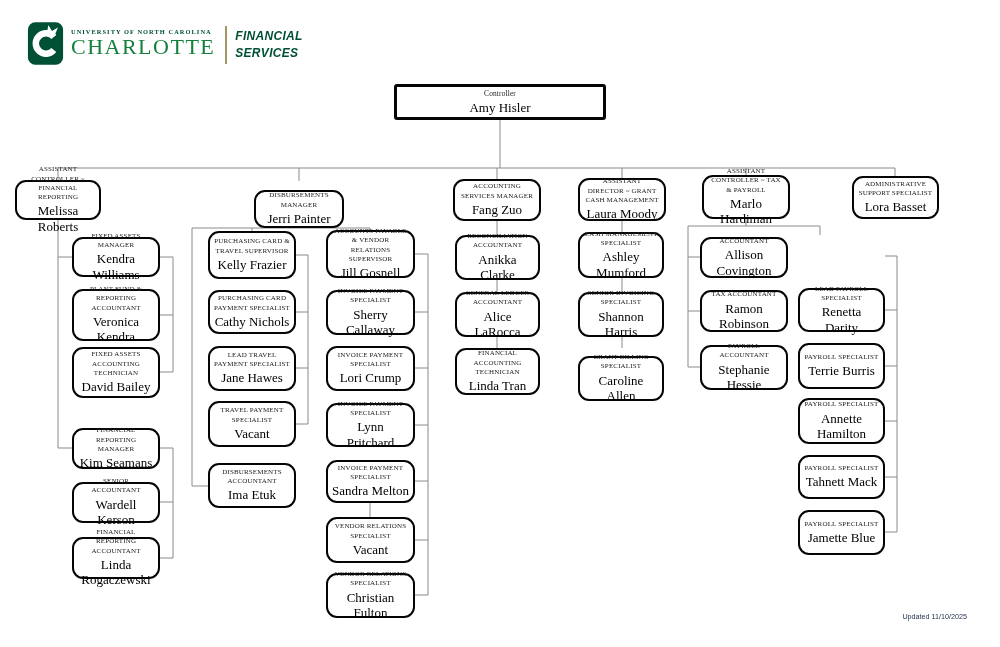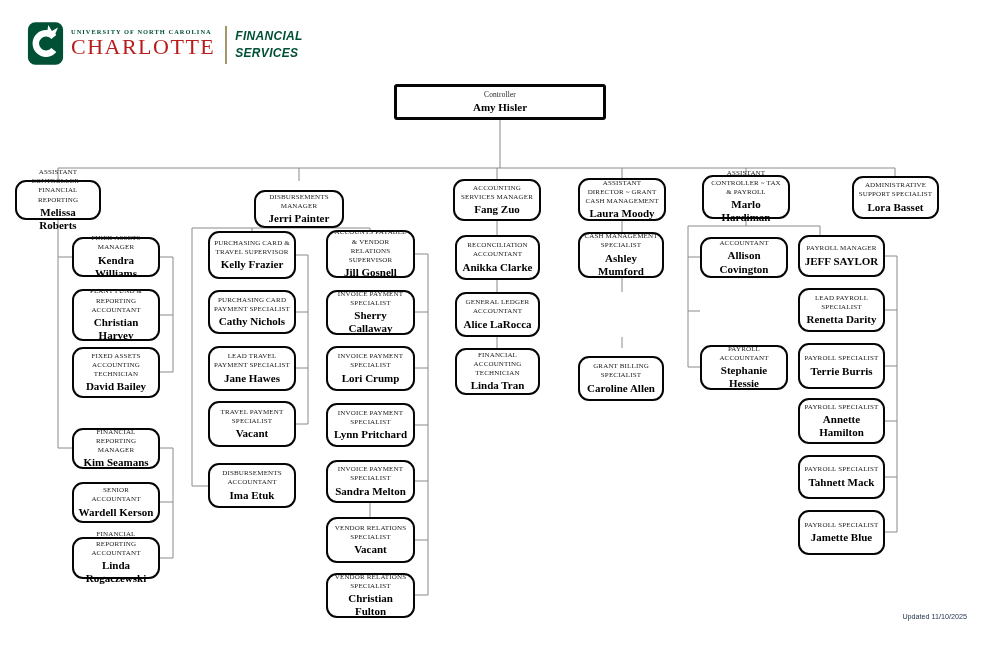--- a/index.html
+++ b/index.html
@@ -6,30 +6,30 @@
   #page{position:relative;width:1000px;height:647px;background:#fff;overflow:hidden;
         font-family:"Liberation Serif",serif;}
   
   #wires{position:absolute;left:0;top:0;width:1000px;height:647px;z-index:1;}
   
   .node{position:absolute;box-sizing:border-box;z-index:2;background:#fff;
         border:2.5px solid #050505;border-radius:11px;
         display:flex;flex-direction:column;align-items:center;justify-content:center;
         text-align:center;padding:2px 4px;}
   .node .title{font-size:7px;line-height:1.32;letter-spacing:.15px;color:#1c1c1c;}
-  .node .name{font-size:11px;font-weight:bold;line-height:1.2;color:#000;margin-top:1px;}
+  .node .name{font-size:13px;font-weight:normal;line-height:1.2;color:#000;margin-top:1px;}
   .ctrl{border-radius:3px;border-width:3.5px;}
   .ctrl .title{font-size:7.4px;}
   
   .logo{position:absolute;left:27px;top:21px;display:flex;align-items:center;z-index:2;}
   .logo-mark{width:37px;height:45px;}
   .logo-text{margin-left:7px;color:#005035;}
   .logo-small{font-weight:bold;font-size:6.4px;letter-spacing:1.05px;color:#005035;
               font-family:"Liberation Serif",serif;}
-  .logo-big{font-size:22px;letter-spacing:1.5px;color:#b91c1c;line-height:1.05;
+  .logo-big{font-size:22px;letter-spacing:1.5px;color:#15803d;line-height:1.05;
             font-family:"Liberation Serif",serif;}
   .logo-divider{width:2px;height:38px;background:#A49665;margin:2px 8px 0 10px;}
   .logo-dept{color:#005035;font-family:"Liberation Sans",sans-serif;
              font-weight:bold;font-style:italic;font-size:12px;line-height:1.35;
              letter-spacing:.3px;margin-top:2px;}
   
   .updated{position:absolute;right:33px;top:612px;font-size:7.2px;color:#24354d;
            font-family:"Liberation Sans",sans-serif;z-index:2;}
 </style>
 </head>
@@ -100,21 +100,21 @@
     <span class="title">ADMINISTRATIVE SUPPORT SPECIALIST</span>
     <span class="name">Lora Basset</span>
   </div>
 
   <div class="node" style="left:72px;top:237px;width:88px;height:40px">
     <span class="title">FIXED ASSETS MANAGER</span>
     <span class="name">Kendra Williams</span>
   </div>
   <div class="node" style="left:72px;top:289px;width:88px;height:52px">
     <span class="title">PLANT FUND &amp; REPORTING ACCOUNTANT</span>
-    <span class="name">Christian Harvey</span>
+    <span class="name">Veronica Kendra</span>
   </div>
   <div class="node" style="left:72px;top:347px;width:88px;height:51px">
     <span class="title">FIXED ASSETS ACCOUNTING TECHNICIAN</span>
     <span class="name">David Bailey</span>
   </div>
   <div class="node" style="left:72px;top:428px;width:88px;height:41px">
     <span class="title">FINANCIAL REPORTING MANAGER</span>
     <span class="name">Kim Seamans</span>
   </div>
   <div class="node" style="left:72px;top:482px;width:88px;height:41px">
@@ -186,38 +186,42 @@
   </div>
   <div class="node" style="left:455px;top:348px;width:85px;height:47px">
     <span class="title">FINANCIAL ACCOUNTING TECHNICIAN</span>
     <span class="name">Linda Tran</span>
   </div>
 
   <div class="node" style="left:578px;top:232px;width:86px;height:46px">
     <span class="title">CASH MANAGEMENT SPECIALIST</span>
     <span class="name">Ashley Mumford</span>
   </div>
+  <div class="node" style="left:578px;top:292px;width:86px;height:45px">
+    <span class="title">SENIOR INVOICING SPECIALIST</span>
+    <span class="name">Shannon Harris</span>
+  </div>
   <div class="node" style="left:578px;top:356px;width:86px;height:45px">
     <span class="title">GRANT BILLING SPECIALIST</span>
     <span class="name">Caroline Allen</span>
   </div>
 
   <div class="node" style="left:700px;top:237px;width:88px;height:41px">
     <span class="title">ACCOUNTANT</span>
     <span class="name">Allison Covington</span>
   </div>
+  <div class="node" style="left:700px;top:290px;width:88px;height:42px">
+    <span class="title">TAX ACCOUNTANT</span>
+    <span class="name">Ramon Robinson</span>
+  </div>
   <div class="node" style="left:700px;top:345px;width:88px;height:45px">
     <span class="title">PAYROLL ACCOUNTANT</span>
     <span class="name">Stephanie Hessie</span>
   </div>
 
-  <div class="node" style="left:798px;top:235px;width:87px;height:42px">
-    <span class="title">PAYROLL MANAGER</span>
-    <span class="name">JEFF SAYLOR</span>
-  </div>
   <div class="node" style="left:798px;top:288px;width:87px;height:44px">
     <span class="title">LEAD PAYROLL SPECIALIST</span>
     <span class="name">Renetta Darity</span>
   </div>
   <div class="node" style="left:798px;top:343px;width:87px;height:46px">
     <span class="title">PAYROLL SPECIALIST</span>
     <span class="name">Terrie Burris</span>
   </div>
   <div class="node" style="left:798px;top:398px;width:87px;height:46px">
     <span class="title">PAYROLL SPECIALIST</span>

